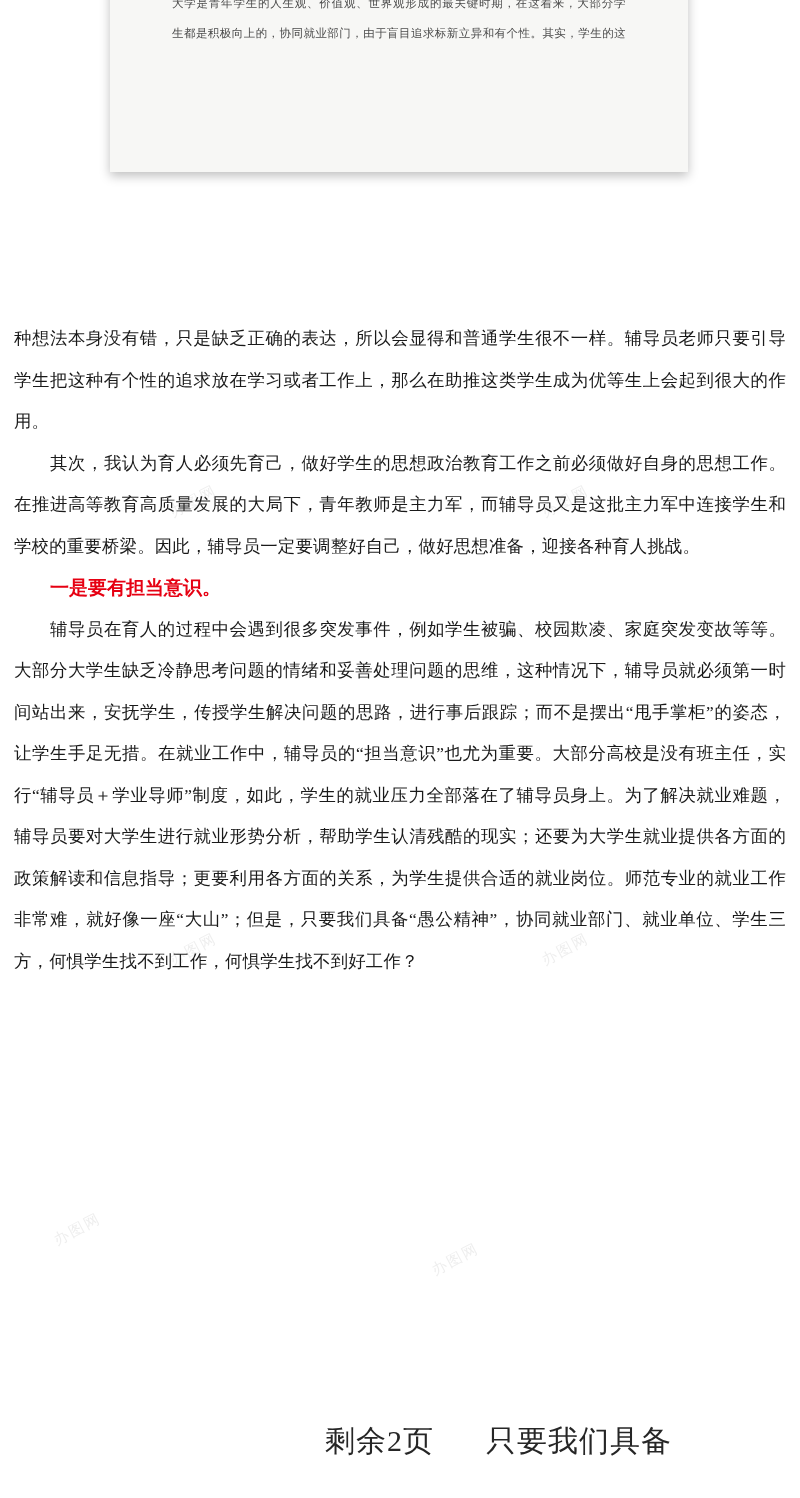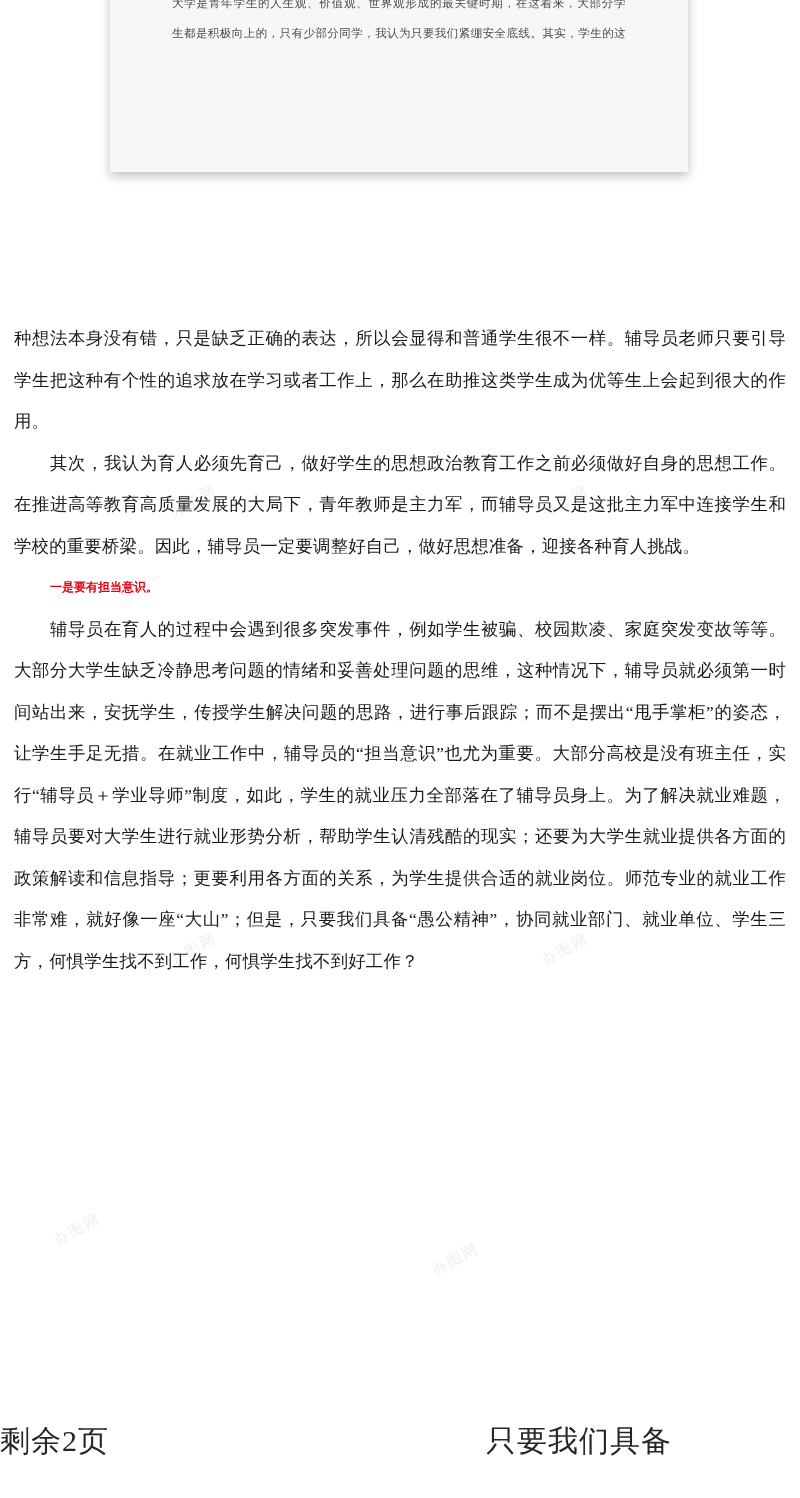--- a/index.html
+++ b/index.html
@@ -66,21 +66,21 @@
     margin: 0;
   }
   .para.indent {
     text-indent: 36px;
   }
   .para.last-natural {
     text-align-last: left;
   }
   .heading-red {
     color: #e60012;
-    font-size: 12px;
+    font-size: 19px;
     line-height: 41.5px;
     font-weight: bold;
     text-indent: 36px;
     margin: 0;
     text-align: left;
   }
 
   
   .wm {
     position: absolute;
@@ -100,38 +100,38 @@
   .wm5 { left: 52px;  top: 1220px; }
   .wm6 { left: 430px; top: 1250px; }
 
   
   .footer {
     position: absolute;
     left: 0;
     bottom: 36px;
     width: 672px;
     display: flex;
-    justify-content: space-between;
+    justify-content: flex-end;
     align-items: center;
-    gap: 74px;
+    gap: 52px;
   }
   .footer-text {
     color: #262626;
     font-size: 30px;
     letter-spacing: 1px;
     font-family: "Liberation Serif", "DejaVu Serif", serif;
   }
 </style>
 </head>
 <body>
 
 <div class="preview-card">
   <div class="preview-inner">
     <div class="preview-line">大学是青年学生的人生观、价值观、世界观形成的最关键时期，在这着来，大部分学</div>
-    <div class="preview-line">生都是积极向上的，只有少部分同学，我认为只要我们紧绷安全底线。其实，学生的这</div>
+    <div class="preview-line">生都是积极向上的，协同就业部门，由于盲目追求标新立异和有个性。其实，学生的这</div>
   </div>
 </div>
 
 <div class="doc-body">
   <p class="para last-natural">种想法本身没有错，只是缺乏正确的表达，所以会显得和普通学生很不一样。辅导员老师只要引导学生把这种有个性的追求放在学习或者工作上，那么在助推这类学生成为优等生上会起到很大的作用。</p>
   <p class="para indent last-natural">其次，我认为育人必须先育己，做好学生的思想政治教育工作之前必须做好自身的思想工作。在推进高等教育高质量发展的大局下，青年教师是主力军，而辅导员又是这批主力军中连接学生和学校的重要桥梁。因此，辅导员一定要调整好自己，做好思想准备，迎接各种育人挑战。</p>
   <p class="heading-red">一是要有担当意识。</p>
   <p class="para indent last-natural">辅导员在育人的过程中会遇到很多突发事件，例如学生被骗、校园欺凌、家庭突发变故等等。大部分大学生缺乏冷静思考问题的情绪和妥善处理问题的思维，这种情况下，辅导员就必须第一时间站出来，安抚学生，传授学生解决问题的思路，进行事后跟踪；而不是摆出“甩手掌柜”的姿态，让学生手足无措。在就业工作中，辅导员的“担当意识”也尤为重要。大部分高校是没有班主任，实行“辅导员＋学业导师”制度，如此，学生的就业压力全部落在了辅导员身上。为了解决就业难题，辅导员要对大学生进行就业形势分析，帮助学生认清残酷的现实；还要为大学生就业提供各方面的政策解读和信息指导；更要利用各方面的关系，为学生提供合适的就业岗位。师范专业的就业工作非常难，就好像一座“大山”；但是，只要我们具备“愚公精神”，协同就业部门、就业单位、学生三方，何惧学生找不到工作，何惧学生找不到好工作？</p>
 </div>
 

